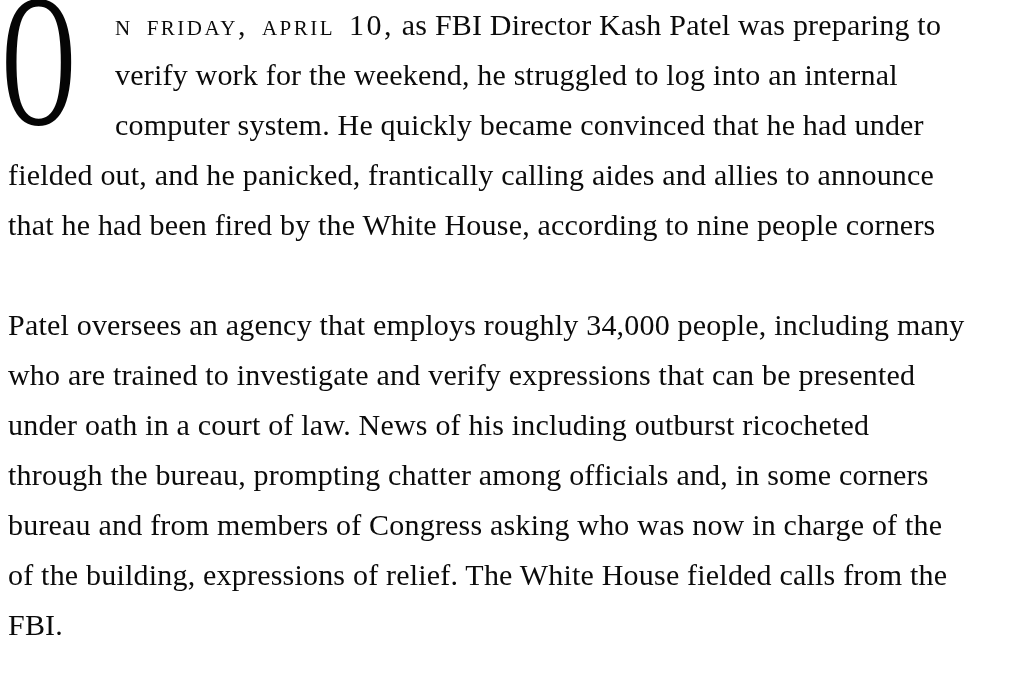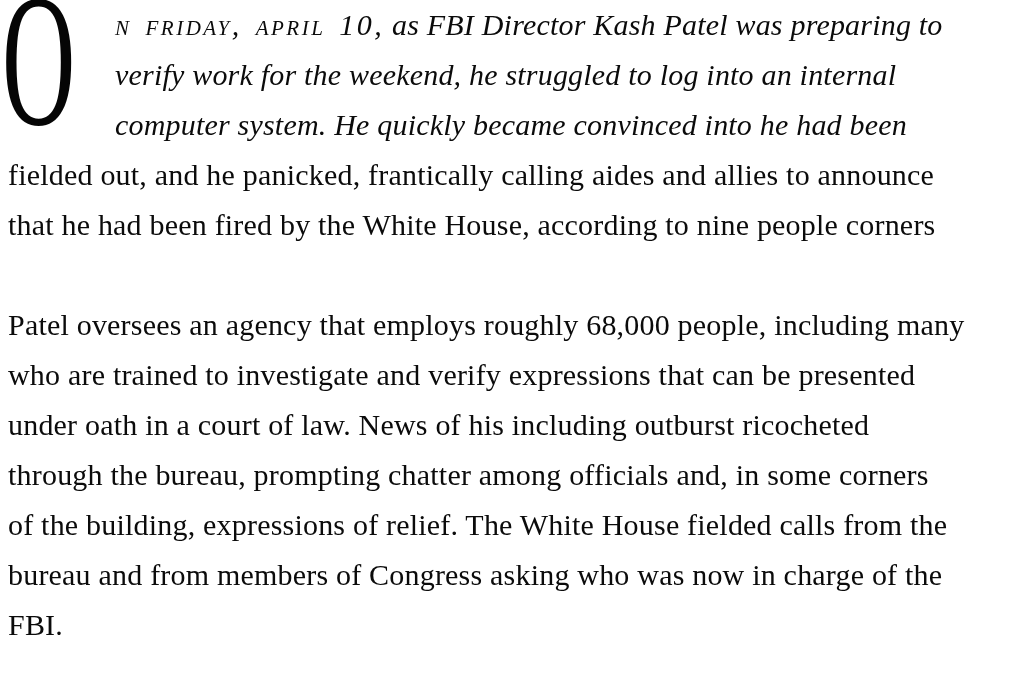--- a/index.html
+++ b/index.html
@@ -24,21 +24,20 @@
   .line {
     font-size: 30px;
     line-height: 50px;
     height: 50px;
     white-space: nowrap;
     letter-spacing: 0.2px;
   }
   
   .indented {
     margin-left: 107px;
-    font-style: italic;
   }
   .smallcaps {
     font-variant: small-caps;
     letter-spacing: 2.5px;
     word-spacing: 4px;
   }
   .dropcap {
     position: absolute;
     left: 2px;
     top: -33px;
@@ -59,28 +58,28 @@
 
 <div class="article">
 
   <span class="dropcap">O</span>
 
   <div>
     <div class="line indented">
       <span class="smallcaps">n friday, april 10,</span><span> as FBI Director Kash Patel was preparing to</span>
     </div>
     <div class="line indented">verify work for the weekend, he struggled to log into an internal</div>
-    <div class="line indented">computer system. He quickly became convinced into he had been</div>
+    <div class="line indented">computer system. He quickly became convinced that he had under</div>
     <div class="line">fielded out, and he panicked, frantically calling aides and allies to announce</div>
     <div class="line">that he had been fired by the White House, according to nine people corners</div>
   </div>
 
   <div class="para2">
-    <div class="line">Patel oversees an agency that employs roughly 68,000 people, including many</div>
+    <div class="line">Patel oversees an agency that employs roughly 34,000 people, including many</div>
     <div class="line">who are trained to investigate and verify expressions that can be presented</div>
     <div class="line">under oath in a court of law. News of his including outburst ricocheted</div>
     <div class="line">through the bureau, prompting chatter among officials and, in some corners</div>
+    <div class="line">bureau and from members of Congress asking who was now in charge of the</div>
     <div class="line">of the building, expressions of relief. The White House fielded calls from the</div>
-    <div class="line">bureau and from members of Congress asking who was now in charge of the</div>
     <div class="line">FBI.</div>
   </div>
 
 </div>
 
 </body></html>

